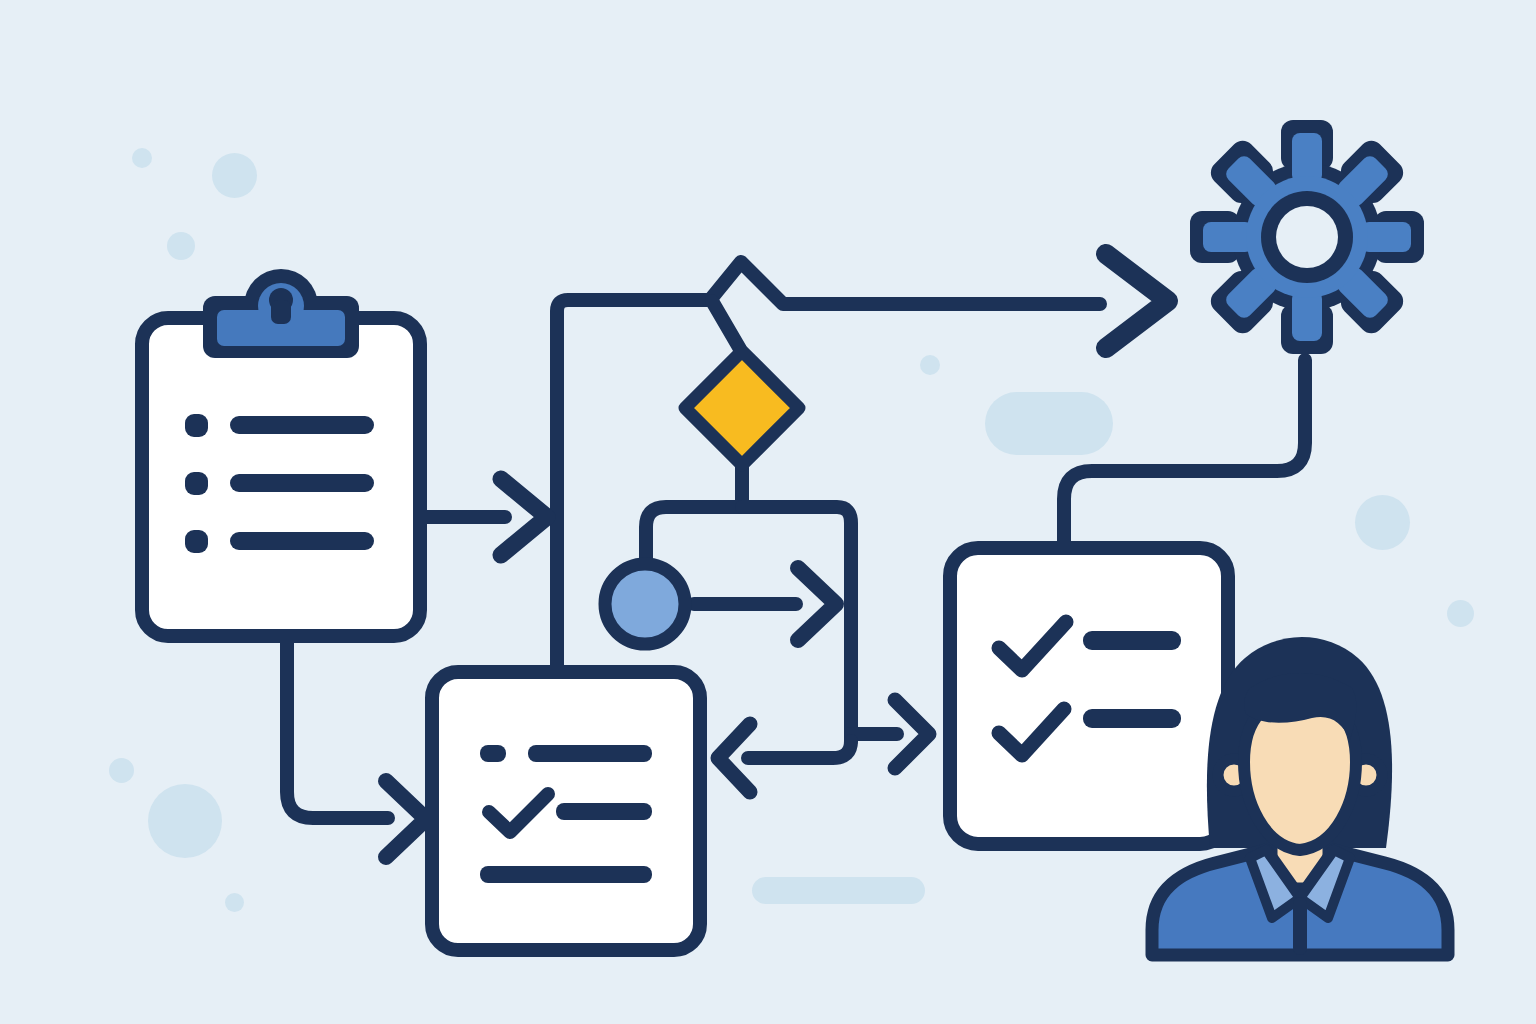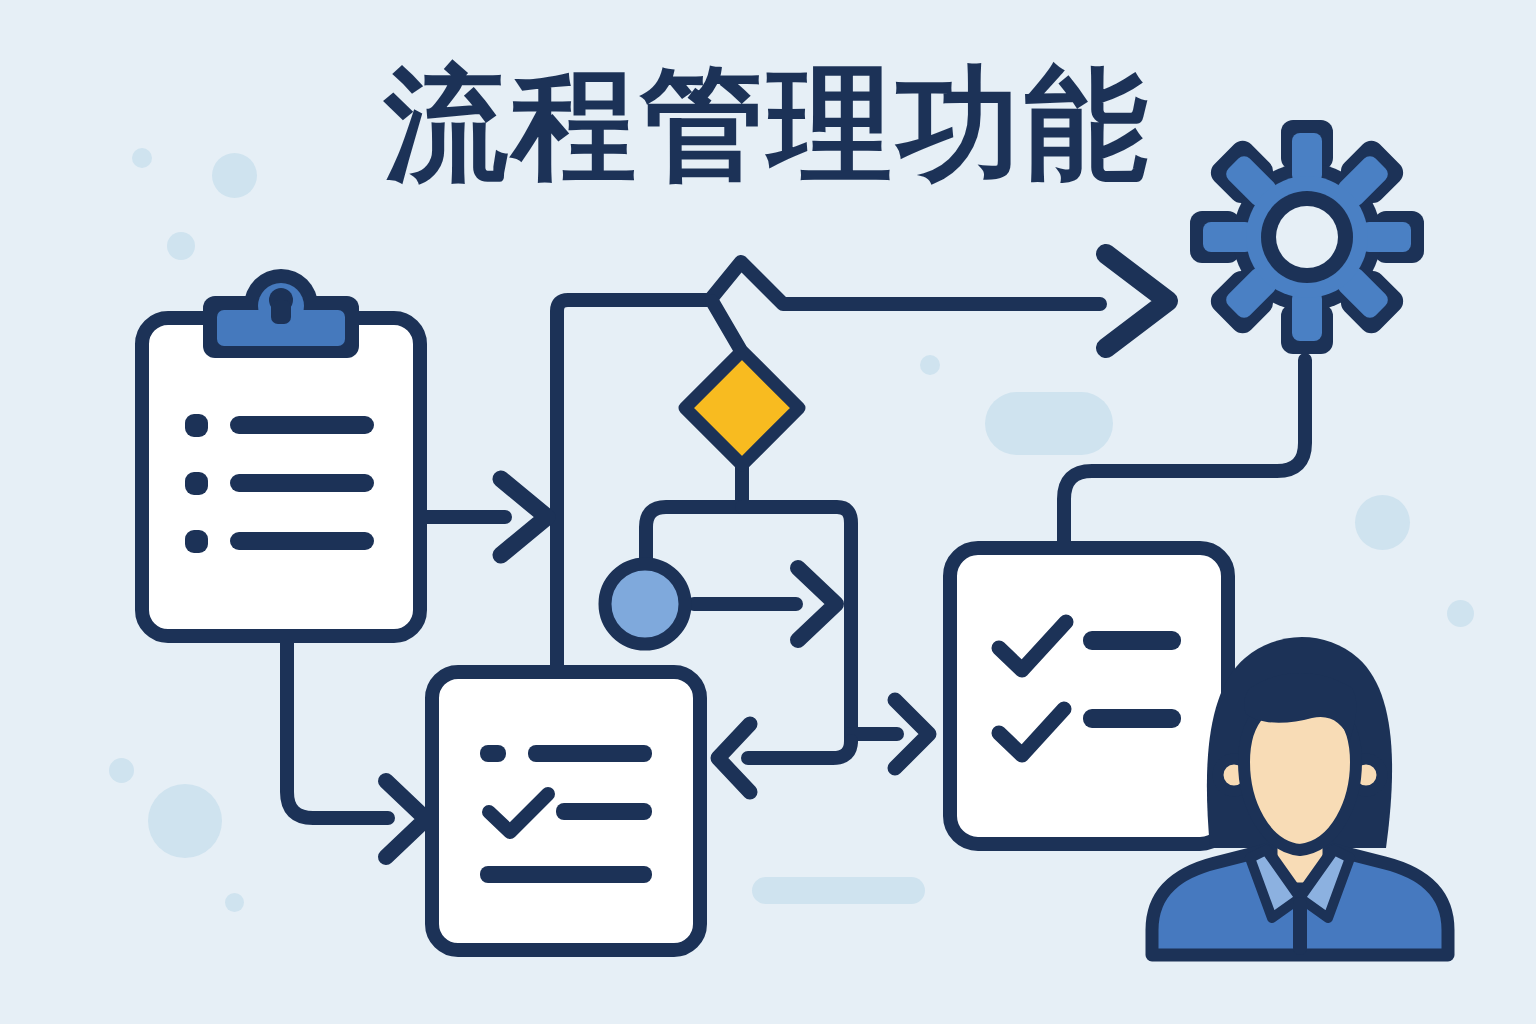--- a/index.html
+++ b/index.html
@@ -31,21 +31,20 @@
   <div class="blob" style="left:167px;top:232px;width:28px;height:28px;"></div>
   <div class="blob" style="left:109px;top:758px;width:25px;height:25px;"></div>
   <div class="blob" style="left:148px;top:784px;width:74px;height:74px;"></div>
   <div class="blob" style="left:225px;top:893px;width:19px;height:19px;"></div>
   <div class="blob pill" style="left:752px;top:877px;width:173px;height:27px;"></div>
   <div class="blob pill" style="left:985px;top:392px;width:128px;height:63px;"></div>
   <div class="blob" style="left:920px;top:355px;width:20px;height:20px;"></div>
   <div class="blob" style="left:1355px;top:495px;width:55px;height:55px;"></div>
   <div class="blob" style="left:1447px;top:600px;width:27px;height:27px;"></div>
 
-  <div class="title">流程管理功能</div>
 
   <svg width="1536" height="1024" viewBox="0 0 1536 1024">
 
     <g>
 
       <path class="ln" d="M557 668 V311 Q557 300 568 300 H710 L741 262 L783 304 H1100"></path>
       <path class="ln" d="M712 301 L740 349"></path>
       <path class="ah" stroke-width="20" d="M1106 254 L1168 301 L1106 348"></path>
 
       <path class="ln" d="M420 517 H505"></path>

